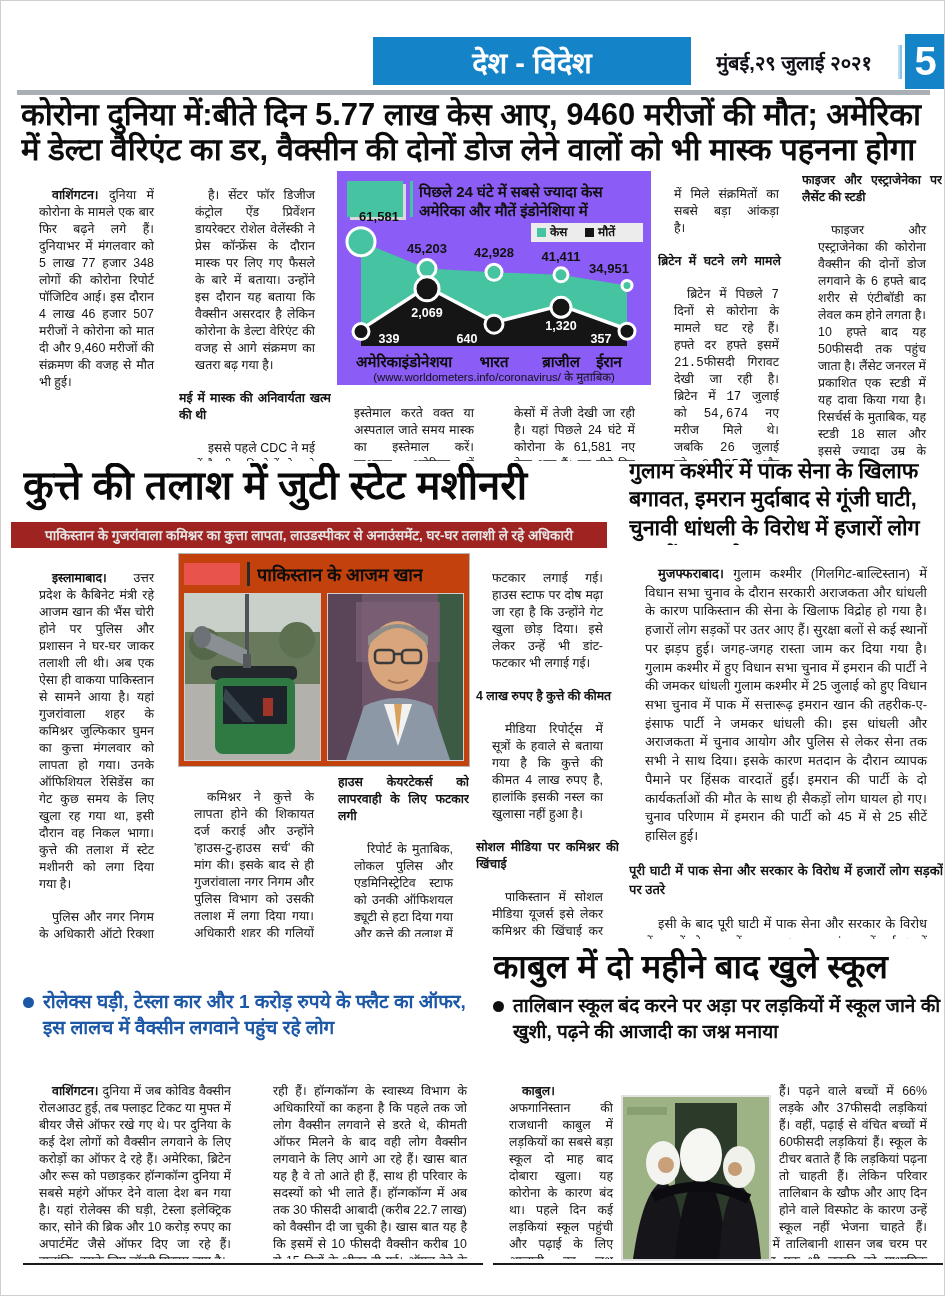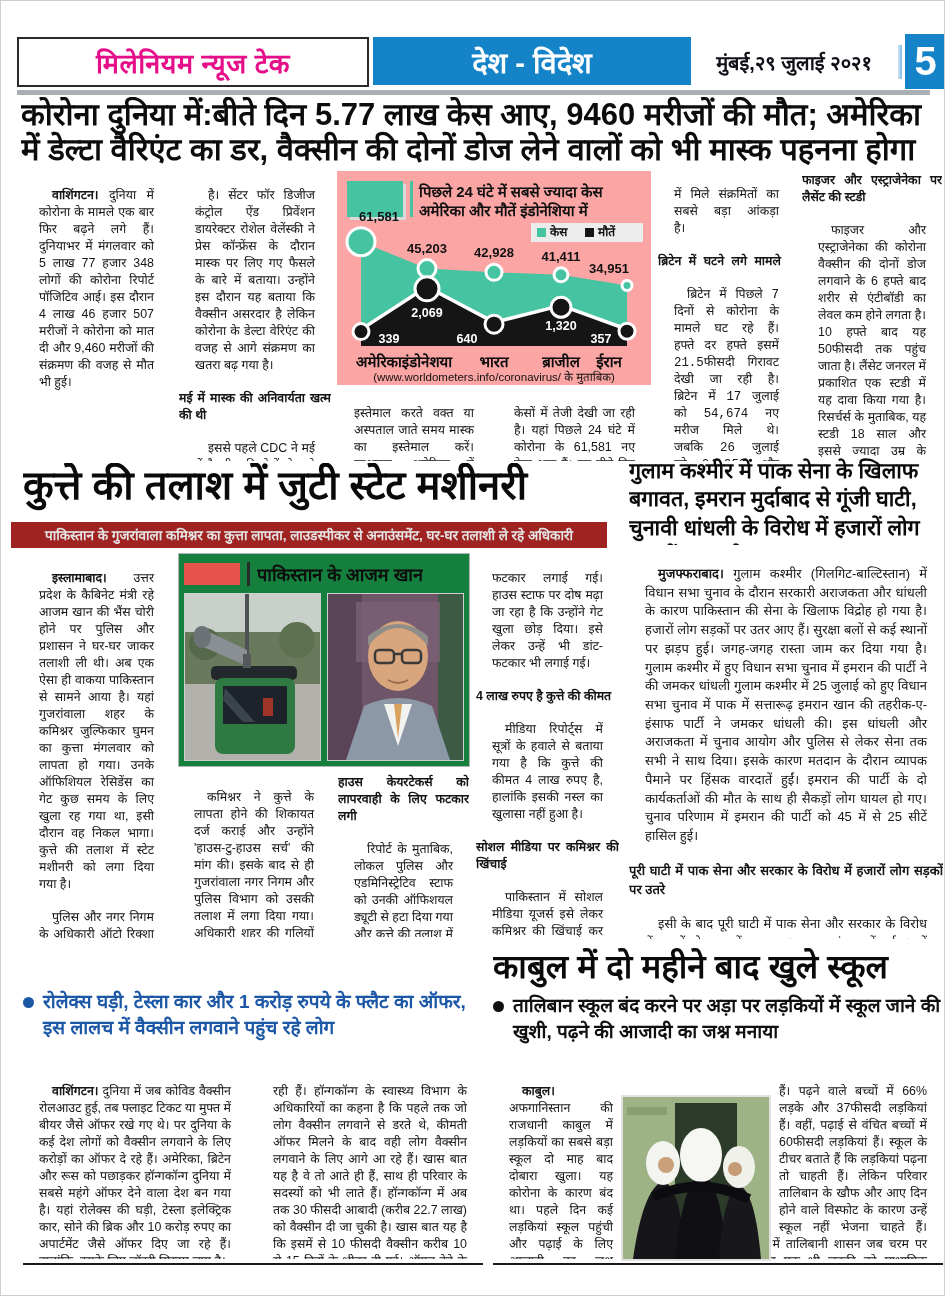--- a/index.html
+++ b/index.html
@@ -40,43 +40,40 @@
   .offers-sub .dot{background:#1d58a7;}
   .kabul-sub{left:492px;top:992px;width:452px;height:64px;color:#101010;}
   .kabul-sub .dot{background:#101010;}
   
   .col{font-size:12.4px;line-height:1.37;text-align:justify;overflow:hidden;color:#151515;}
   .col p{margin:16px;text-indent:13px;}
   .col .sub{font-weight:bold;text-indent:0;margin:1px 0;}
   .dl{font-weight:bold;}
   .kashmir-body{font-size:13px;line-height:1.44;}
   
-  .chart-box{left:336px;top:170px;width:314px;height:214px;background:#fca5a5;}
-  
-  .photo-panel{left:177px;top:552px;width:292px;height:214px;border:1px solid #b5b5b5;background:#15803d;padding:5px;}
+  .chart-box{left:336px;top:170px;width:314px;height:214px;background:#8b5cf6;}
+  
+  .photo-panel{left:177px;top:552px;width:292px;height:214px;border:1px solid #b5b5b5;background:#c2410c;padding:5px;}
   .photo-panel-head{display:flex;align-items:center;height:30px;gap:7px;}
   .photo-panel-redbox{width:56px;height:22px;background:#e8544b;}
   .photo-panel-bar{width:3px;height:24px;background:#2a2a2a;}
   .photo-panel-title{font-weight:bold;font-size:18px;color:#0d0d0d;white-space:nowrap;overflow:hidden;}
   .photo-row{display:flex;gap:6px;margin-top:4px;}
   .photo-frame{border:1px solid #cfcfcf;background:#ddd;overflow:hidden;}
   
   .kabul-photo{left:620px;top:1094px;width:150px;height:166px;border:2px solid #e2e2e2;background:#fff;overflow:hidden;}
   .spacer-r{float:right;width:96px;height:164px;margin:26px 0 0 6px;}
   .spacer-l{float:left;width:50px;height:132px;margin:26px 6px 0 0;}
   .article-rule{height:2px;background:#1a1a1a;}
 </style>
 </head>
 <body>
 
 <div class="page">
 
-  <div class="abs masthead-box">
-    <span class="masthead-text">मिलेनियम न्यूज टेक</span>
-  </div>
   <div class="abs section-banner">
     <span class="section-text">देश - विदेश</span>
   </div>
   <div class="abs dateline">मुंबई,२९ जुलाई २०२१</div>
   <div class="abs pagenum-sep"></div>
   <div class="abs pagenum-box">
     <span class="pagenum">5</span>
   </div>
   <div class="abs header-rule"></div>
 

